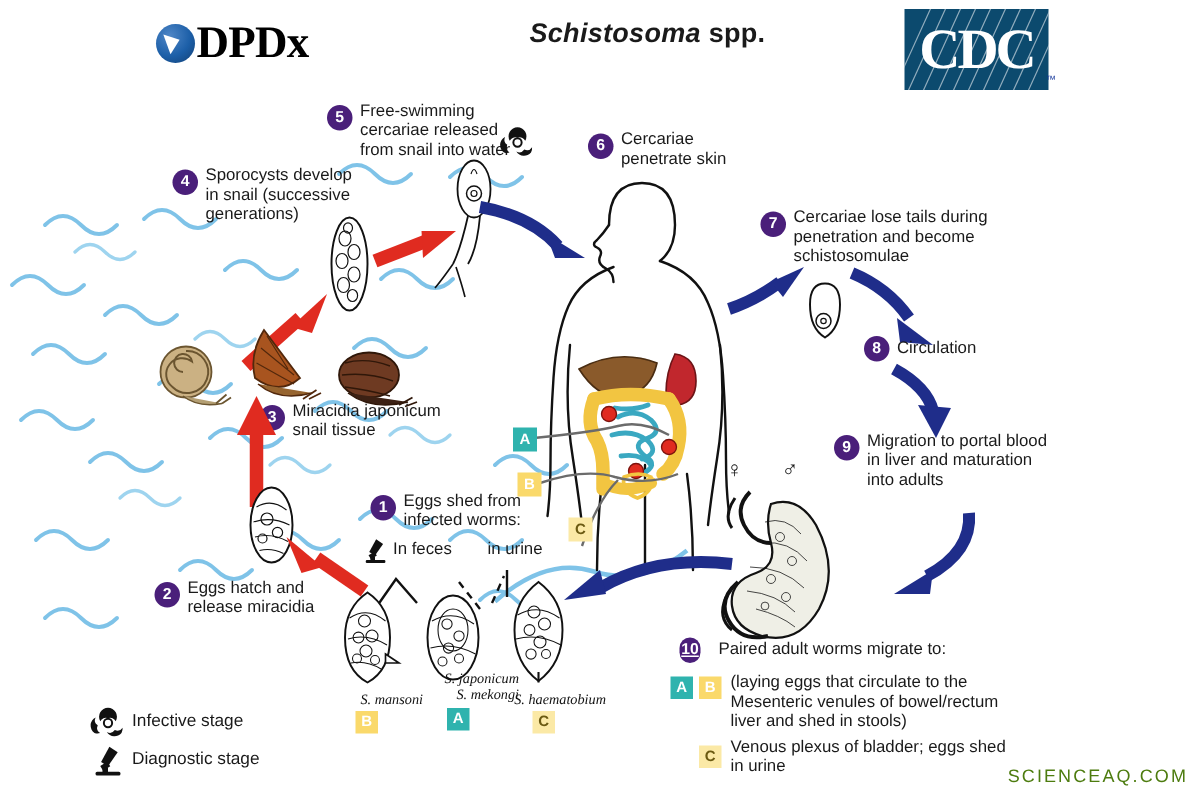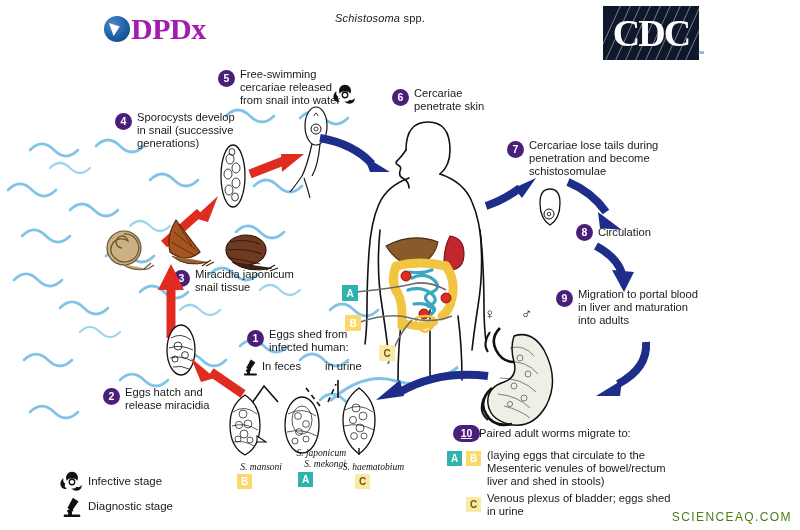--- a/index.html
+++ b/index.html
@@ -9,40 +9,40 @@
 
   
   #dpdx-logo{left:104px;top:10px;width:110px;height:38px;display:flex;align-items:center;}
   #dpdx-mark{width:26px;height:26px;border-radius:50%;
      background:radial-gradient(circle at 35% 30%,#4f86c6 0%,#1c5fa8 55%,#123f73 100%);
      position:relative;flex:0 0 auto;margin-right:1px;}
   #dpdx-mark:after{content:"";position:absolute;left:7px;top:5px;width:0;height:0;
      border-left:9px solid #ffffff;border-top:7px solid transparent;border-bottom:7px solid transparent;
      transform:rotate(-20deg);}
   #dpdx-word{font-family:"Liberation Serif",serif;font-size:30px;font-weight:700;
-     color:#a21caf;letter-spacing:-0.5px;line-height:1;}
-
-  #page-title{left:335px;top:12px;width:240px;font-size:11px;font-weight:400;
+     color:#000000;letter-spacing:-0.5px;line-height:1;}
+
+  #page-title{left:353px;top:12px;width:240px;font-size:18px;font-weight:700;
      font-style:italic;letter-spacing:.2px;}
   #page-title .rom{font-style:normal;}
 
-  #cdc-logo{left:603px;top:6px;width:96px;height:54px;background:#0f172a;
+  #cdc-logo{left:603px;top:6px;width:96px;height:54px;background:#0c4a6e;
      overflow:hidden;}
   #cdc-logo .rays{position:absolute;inset:0;}
   #cdc-logo .cdc-text{position:absolute;inset:0;display:flex;align-items:center;
      justify-content:center;font-family:"Liberation Serif",serif;font-weight:700;
      font-size:38px;color:#ffffff;letter-spacing:-2px;}
   #cdc-tm{left:697px;top:50px;font-size:7px;color:#15379b;}
 
   
   .step{font-size:11.2px;line-height:13.2px;color:#1a1a1a;}
   .num{position:absolute;width:17px;height:17px;border-radius:50%;background:#4a1f7a;
        color:#fff;font-size:10.5px;font-weight:700;display:flex;align-items:center;
        justify-content:center;line-height:1;}
-  .num.wide{width:27px;border-radius:9px;text-decoration:underline;}
+  .num.wide{width:14px;border-radius:9px;text-decoration:underline;}
   .badge{display:inline-flex;align-items:center;justify-content:center;
        width:15px;height:15px;font-size:10px;font-weight:700;color:#ffffff;
        font-family:"Liberation Sans",sans-serif;}
   .badge.a{background:#2fb3ae;}
   .badge.b{background:#fad96b;}
   .badge.c{background:#fbe9a6;color:#6b5a12;}
   .sp-name{font-family:"Liberation Serif",serif;font-style:italic;font-size:9.5px;
        color:#111;text-align:right;line-height:11px;}
 
   .watermark{right:8px;bottom:6px;font-size:12px;letter-spacing:1.4px;
@@ -236,21 +236,21 @@
 
 <div class="abs num" style="left:103px;top:388px">2</div>
 <div class="abs step" style="left:125px;top:386px;width:130px">
   <div>Eggs hatch and</div>
   <div>release miracidia</div>
 </div>
 
 <div class="abs num" style="left:247px;top:330px">1</div>
 <div class="abs step" style="left:269px;top:328px;width:140px">
   <div>Eggs shed from</div>
-  <div>infected human:</div>
+  <div>infected worms:</div>
 </div>
 
 <svg class="abs" style="left:240px;top:358px;width:20px;height:20px" viewBox="0 0 26 26">
   <g fill="#111">
     <path d="M14 2 l6 4 -7 10 -5 -3z"></path>
     <rect x="8" y="14" width="6" height="4" transform="rotate(-32 11 16)"></rect>
     <rect x="5" y="20" width="17" height="2.6" rx="1"></rect>
     <rect x="9" y="17" width="4" height="4"></rect>
   </g>
 </svg>

